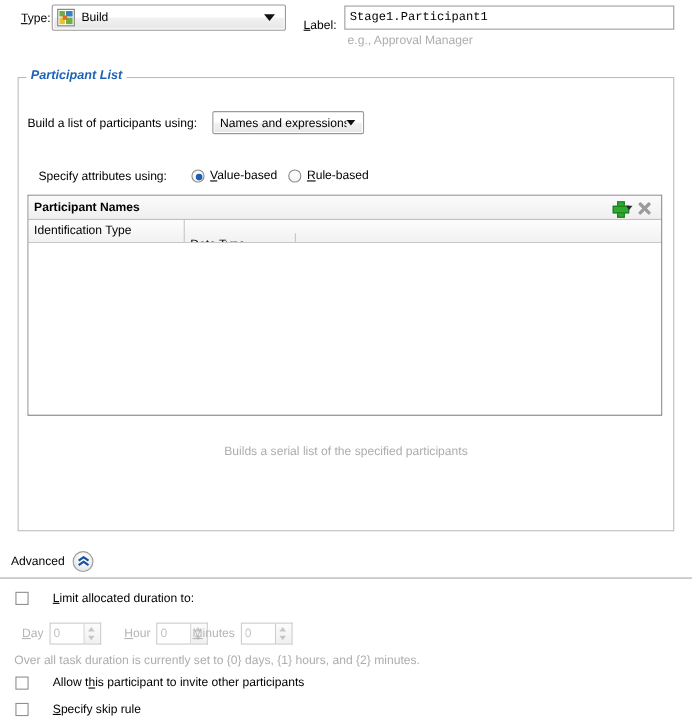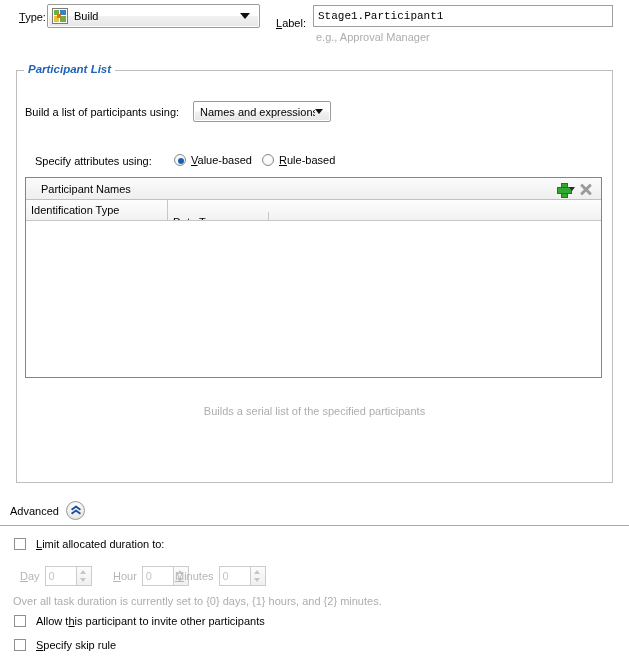--- a/index.html
+++ b/index.html
@@ -106,21 +106,21 @@
     border: 1px solid #848484;
     background: #ffffff;
   }
   .table-toolbar {
     height: 22px; width: 100%;
     background: linear-gradient(to bottom, #fbfbfb 0%, #efefef 100%);
     border-bottom: 1px solid #c0c0c0;
     display: flex; align-items: center;
     position: relative;
   }
-  .table-toolbar-title { margin-left: 15px; font-size: 11px; color: #000; }
+  .table-toolbar-title { margin-left: 5px; font-size: 11px; color: #000; font-weight: bold; }
   .toolbar-actions { position: absolute; right: 6px; top: 2px; display: flex; align-items: center; gap: 2px; }
   .add-btn { width: 20px; height: 18px; position: relative; cursor: default; }
   .plus { position: absolute; left: 2px; top: 3px; width: 13px; height: 13px; }
   .plus::before, .plus::after {
     content: ""; position: absolute; background: #2faa2f;
     border: 1px solid #1c7a1c;
   }
   .plus::before { left: 4px; top: 0; width: 5px; height: 13px; }
   .plus::after { left: 0; top: 4px; width: 13px; height: 5px; }
   .mini-arrow {
@@ -181,21 +181,21 @@
 
   .divider { position: absolute; left: 0; top: 525px; width: 629px; height: 1px; background: #a8a8a8; }
 
   
   .cb-wrap { position: absolute; display: flex; align-items: center; }
   .checkbox {
     width: 12px; height: 12px; flex: 0 0 auto;
     border: 1px solid #8f8f8f;
     background: #ffffff;
   }
-  .cb-text { margin-left: 10px; font-size: 11px; color: #000; white-space: nowrap; }
+  .cb-text { margin-left: 22px; font-size: 11px; color: #000; white-space: nowrap; }
   .cb-text u { text-decoration: underline; }
   .cb-limit { left: 14px; top: 538px; }
   .cb-invite { left: 14px; top: 615px; text-align: right; }
   .cb-skip { left: 14px; top: 639px; }
 
   
   .spin-group { position: absolute; display: flex; align-items: center; }
   .spin-label { font-size: 11px; color: #b5b5b5; margin-right: 5px; white-space: nowrap; }
   .spin-label u { text-decoration: underline; }
   .spin-box {

